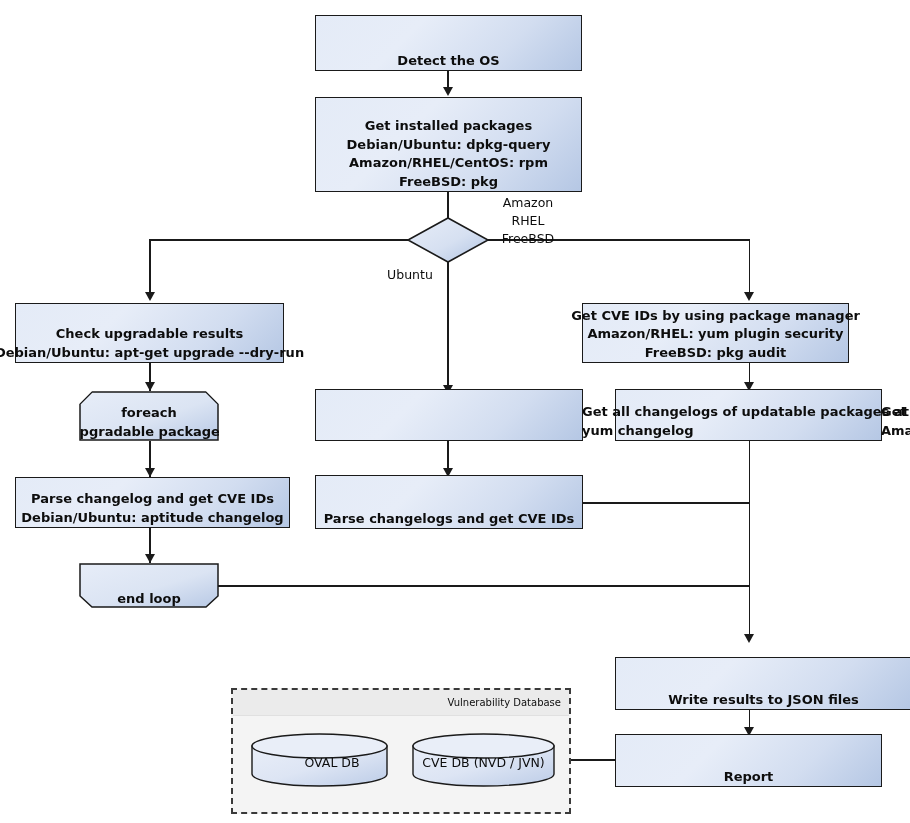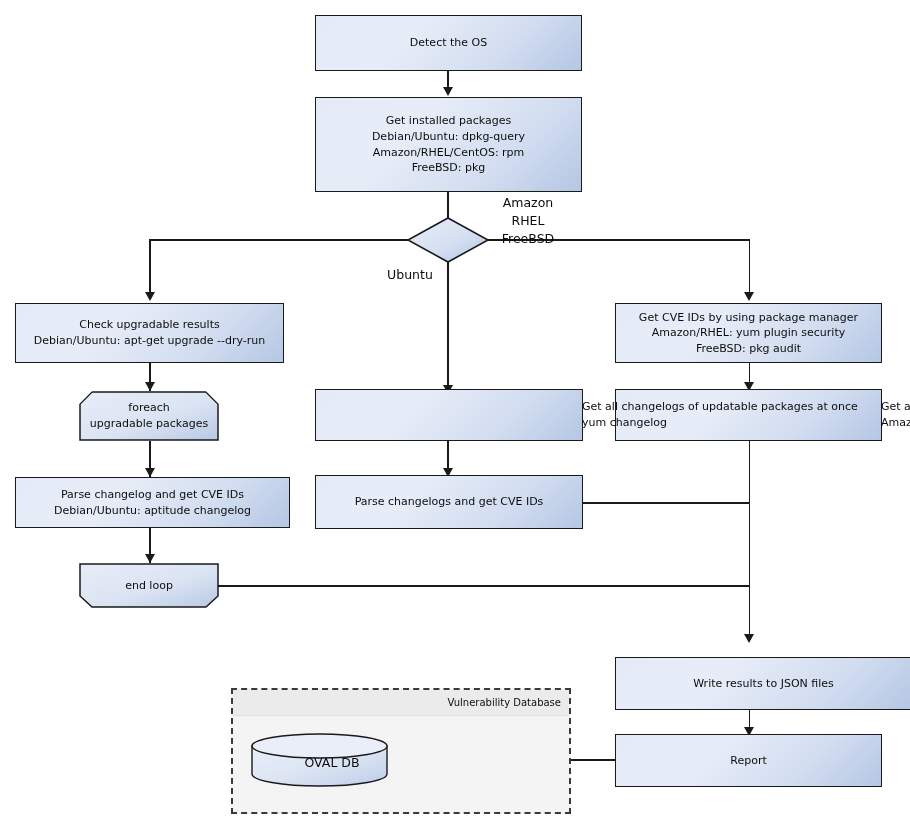--- a/index.html
+++ b/index.html
@@ -18,27 +18,28 @@
     background: #ffffff;
     overflow: hidden;
   }
   
   .node {
     position: absolute;
     box-sizing: border-box;
     border: 1.5px solid #1a1a1a;
     background: linear-gradient(135deg, #e4ebf7 0%, #e7edf8 35%, #d2ddf0 70%, #b5c7e4 100%);
     display: flex;
-    align-items: center;
+    align-items: flex-end;
     justify-content: center;
     text-align: center;
-    font-size: 11px;
+    font-size: 13px;
     color: #0d0d0d;
     line-height: 1.42;
     white-space: nowrap;
+    font-weight: bold;
   }
   .node .lbl { display: block; }
   
   .node.overflow {
     overflow: visible;
   }
   .node.overflow .lbl {
     position: relative;
     width: 0;
     left: 50%;
@@ -271,21 +272,21 @@
     <span class="lbl txt">
         <span>Get all changelogs of updatable packages at once</span>
         <span>yum changelog</span>
       </span>
   </div>
 
   <div class="node" style="left:315px; top:475px; width:268px; height:54px;">
     <span class="lbl txt">Parse changelogs and get CVE IDs</span>
   </div>
 
-  <div class="node" style="left:615px; top:303px; width:267px; height:60px;">
+  <div class="node" style="left:582px; top:303px; width:267px; height:60px;">
     <span class="lbl txt">
       <span>Get CVE IDs by using package manager</span><br>
       <span>Amazon/RHEL: yum plugin security</span><br>
       <span>FreeBSD: pkg audit</span>
     </span>
   </div>
 
   <div class="node overflow" style="left:615px; top:389px; width:267px; height:52px;">
     <span class="lbl txt">
         <span>Get all changelogs of updatable packages at once</span>
@@ -315,14 +316,28 @@
           <stop offset="50%" stop-color="#dde5f4"></stop>
           <stop offset="100%" stop-color="#bccce7"></stop>
         </linearGradient>
       </defs>
       <path d="M 1,13 L 1,41 A 67.5,12 0 0 0 136,41 L 136,13 Z" fill="url(#gradCylA)" stroke="#1a1a1a" stroke-width="1.4"></path>
       <ellipse cx="68.5" cy="13" rx="67.5" ry="12" fill="#e9eef8" stroke="#1a1a1a" stroke-width="1.4"></ellipse>
     </svg>
     <div class="cyl-label">OVAL DB</div>
   </div>
 
+  <div class="cyl" style="left:412px; top:733px; width:143px; height:54px;">
+    <svg width="143" height="54" viewBox="0 0 143 54">
+      <defs>
+        <linearGradient id="gradCylB" x1="0%" y1="0%" x2="100%" y2="100%">
+          <stop offset="0%" stop-color="#e9eef8"></stop>
+          <stop offset="50%" stop-color="#dde5f4"></stop>
+          <stop offset="100%" stop-color="#bccce7"></stop>
+        </linearGradient>
+      </defs>
+      <path d="M 1,13 L 1,41 A 70.5,12 0 0 0 142,41 L 142,13 Z" fill="url(#gradCylB)" stroke="#1a1a1a" stroke-width="1.4"></path>
+      <ellipse cx="71.5" cy="13" rx="70.5" ry="12" fill="#e9eef8" stroke="#1a1a1a" stroke-width="1.4"></ellipse>
+    </svg>
+    <div class="cyl-label">CVE DB (NVD / JVN)</div>
+  </div>
 
 </div>
 
 </body></html>

